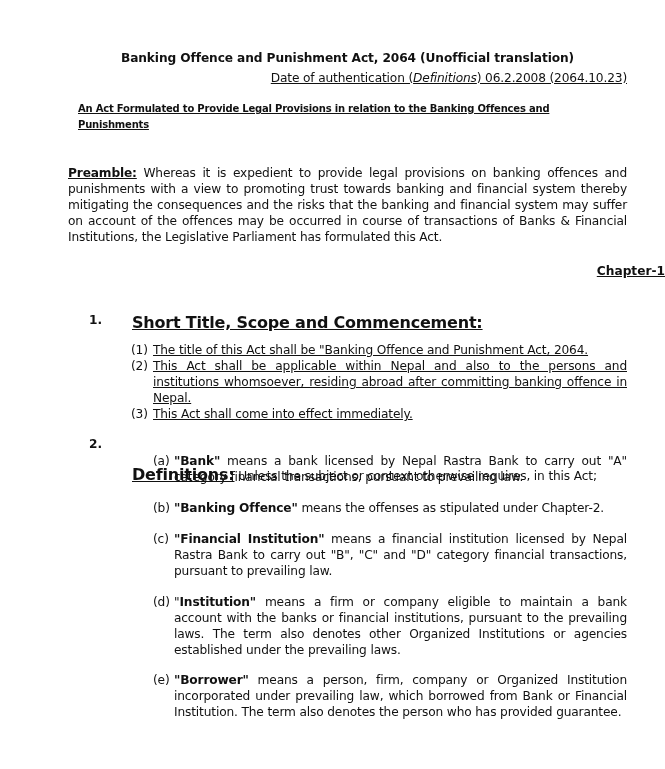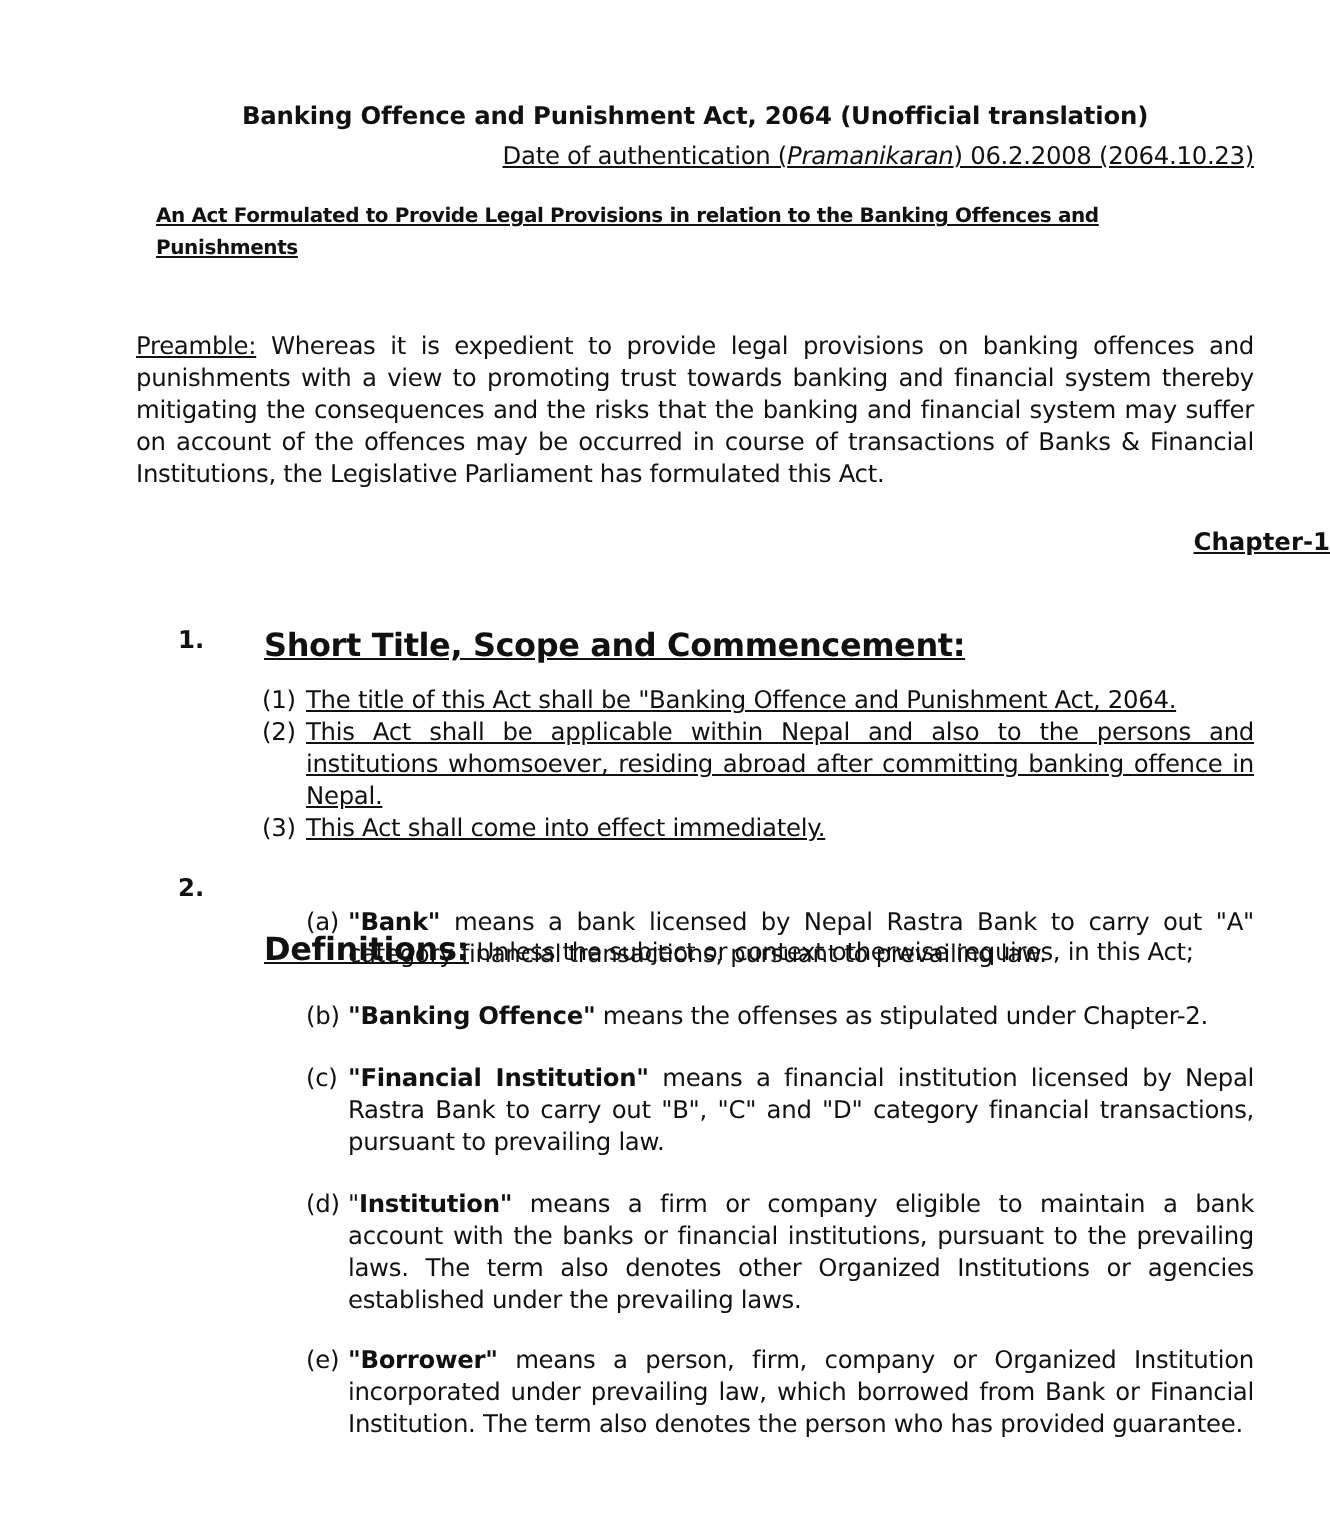--- a/index.html
+++ b/index.html
@@ -58,21 +58,21 @@
       position: absolute;
       top: 165px;
       left: 68px;
       width: 559px;
       font-size: 12.2px;
       line-height: 16.1px;
       text-align: justify;
       letter-spacing: -0.15px;
     }
     .preamble .label {
-      font-weight: normal;
+      font-weight: bold;
       text-decoration: underline;
       margin-top: 24px;
     }
     .chapter {
       position: absolute;
       top: 264px;
       left: 0;
       width: 665px;
       text-align: right;
       font-weight: bold;
@@ -145,21 +145,21 @@
     }
     .def b { font-weight: bold; }
   </style>
 </head>
 <body>
 
 <div class="page">
 
   <div class="doc-title">Banking Offence and Punishment Act, 2064 (Unofficial translation)</div>
 
-  <div class="auth-line"><span>Date of authentication (</span><i>Pramanikaran</i><span>) 06.2.2008 (2064.10.23)</span></div>
+  <div class="auth-line"><span>Date of authentication (</span><i>Definitions</i><span>) 06.2.2008 (2064.10.23)</span></div>
 
   <div class="act-heading">An Act Formulated to Provide Legal Provisions in relation to the Banking Offences and Punishments</div>
 
   <div class="preamble"><span class="label">Preamble:</span><span> Whereas it is expedient to provide legal provisions on banking offences and punishments with a view to promoting trust towards banking and financial system thereby mitigating the consequences and the risks that the banking and financial system may suffer on account of the offences may be occurred in course of transactions of Banks &amp; Financial Institutions, the Legislative Parliament has formulated this Act.</span></div>
 
   <div class="chapter">
     <div>Chapter-1</div>
   </div>
 
   <div class="sec-num" style="top:313px; left:89px;">1.</div>

